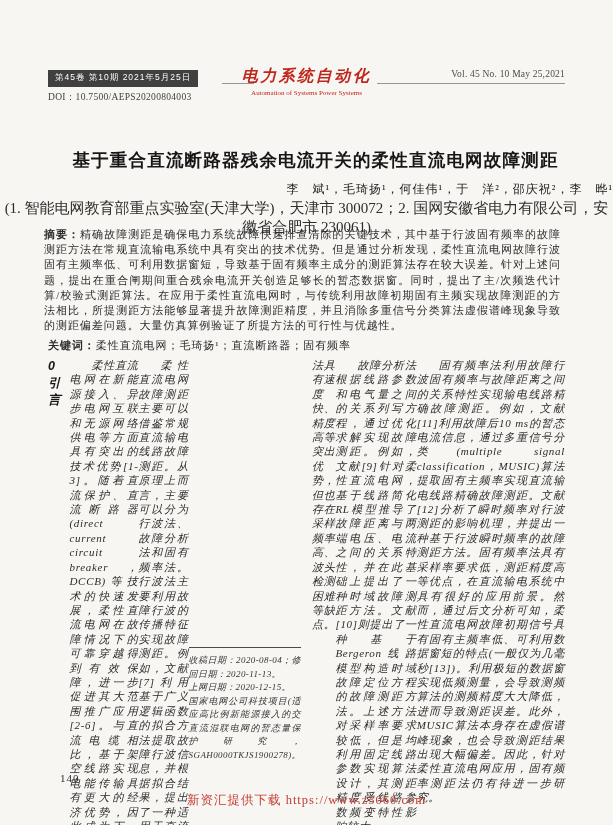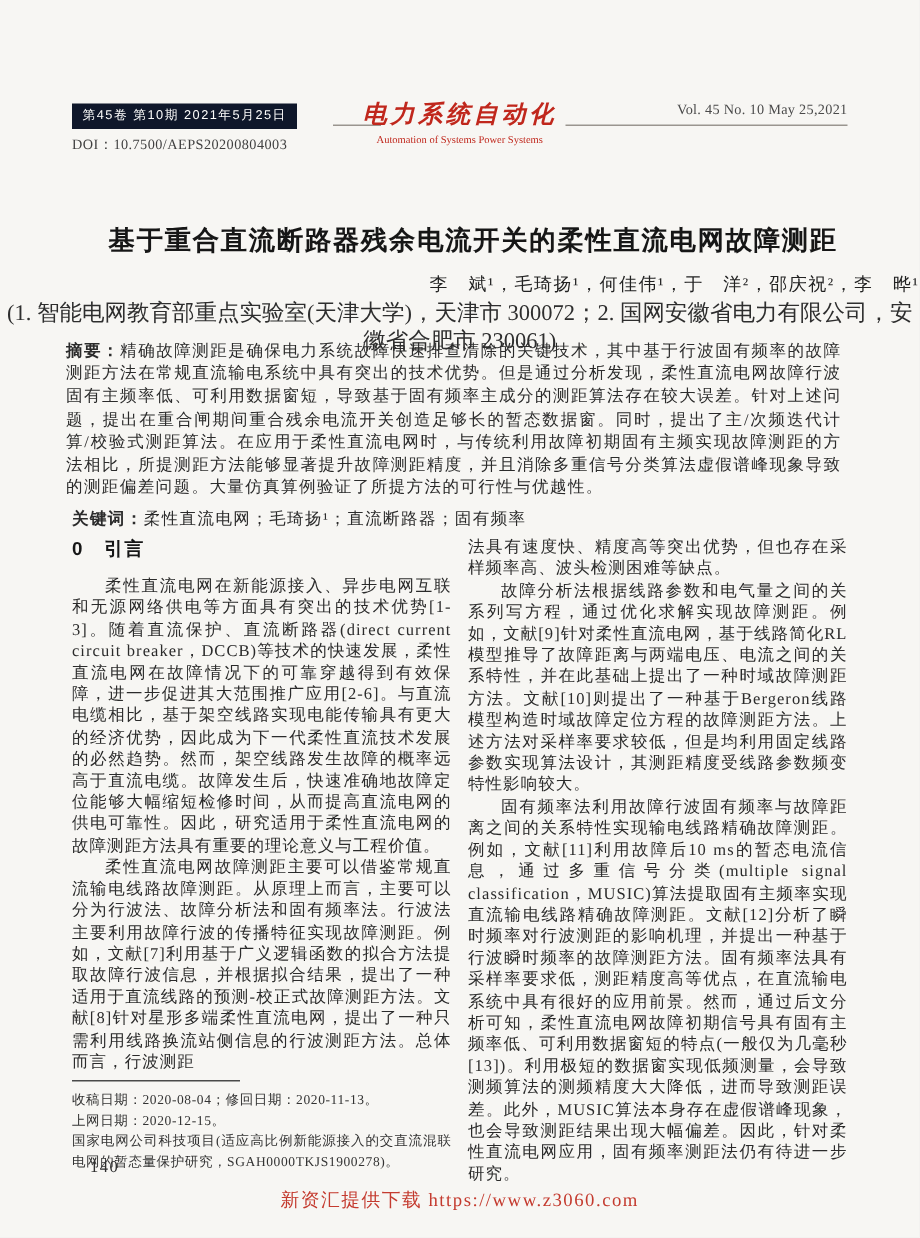--- a/index.html
+++ b/index.html
@@ -12,21 +12,21 @@
     color: #2b2b2b;
     overflow: hidden;
   }
   
   .header {
     position: absolute; top: 66px; left: 48px; right: 48px;
     height: 40px;
   }
   .issue-box {
     display: inline-block;
-    background: #0f172a; color: #fdfdfc;
+    background: #404040; color: #fdfdfc;
     font-size: 8.5px; letter-spacing: 1px;
     padding: 2.5px 7px 2.5px 7px;
     font-family: "Liberation Sans", sans-serif;
   }
   .doi-line {
     margin-top: 4px;
     font-size: 9.5px; color: #3f3f3f; letter-spacing: 0.3px;
   }
   .journal-block {
     position: absolute; top: 0; left: 50%; transform: translateX(-50%);
@@ -79,21 +79,21 @@
   }
   .keywords {
     position: absolute; top: 338px; left: 48px; width: 517px;
     font-size: 11px; letter-spacing: 0.95px; color: #2b2b2b;
   }
   
   .columns {
     position: absolute; top: 358px; left: 48px; width: 517px; height: 404px;
     display: flex; gap: 11px;
   }
-  .col { width: 253px; display: flex; flex-direction: column; }
+  .col { width: 253px; display: flex; flex-direction: row; font-style: italic; }
   .section-heading {
     font-family: "Liberation Sans", "DejaVu Sans", sans-serif;
     font-size: 12.5px; font-weight: bold; color: #161616;
     letter-spacing: 1px; margin-bottom: 9px;
   }
   .col p {
     font-size: 11px; line-height: 14.4px; letter-spacing: 0.7px;
     text-align: justify; color: #2b2b2b;
   }
   .col p.indent { text-indent: 2em; }

